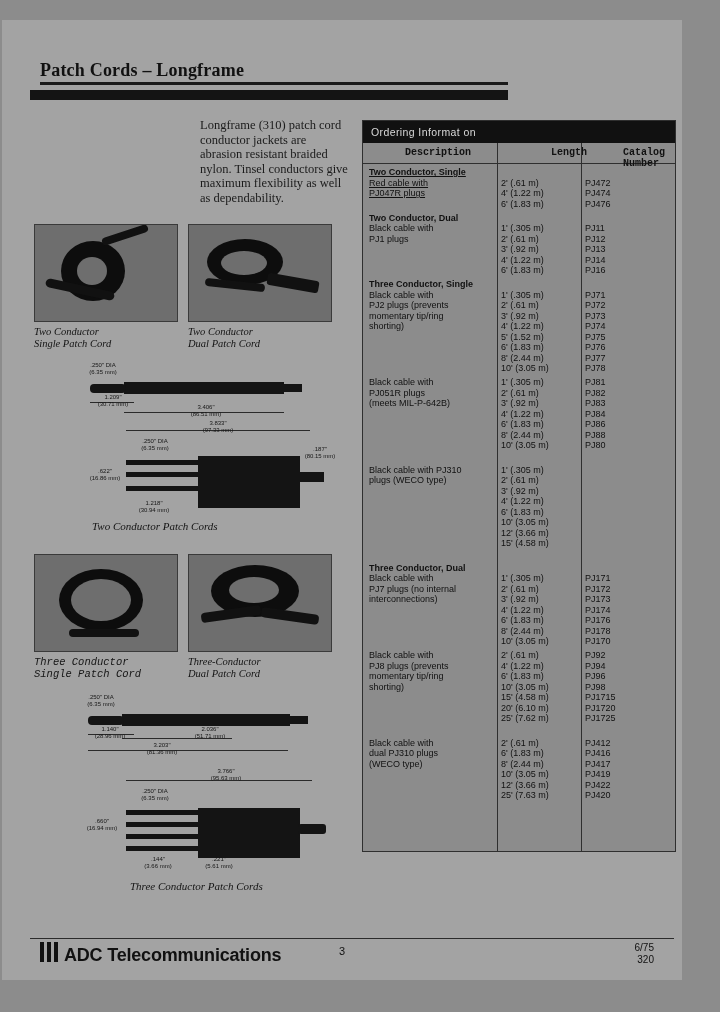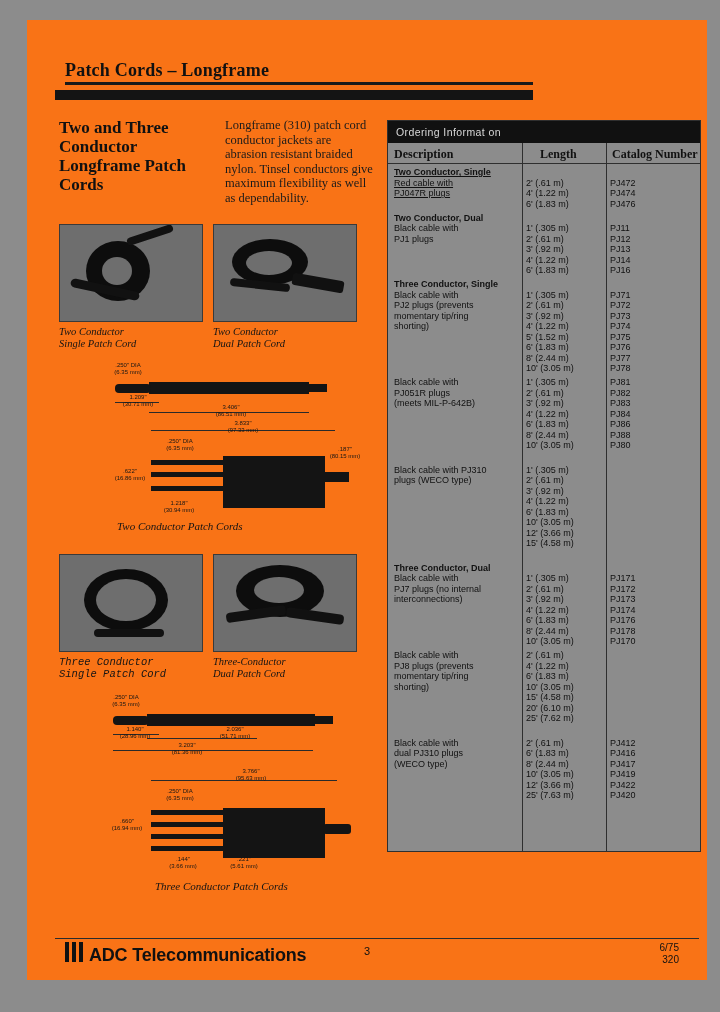--- a/index.html
+++ b/index.html
@@ -1,18 +1,18 @@
 <!DOCTYPE html>
 <html><head>
 <meta charset="utf-8">
 <style>
   html,body{margin:0;padding:0;background:#8c8c8c;}
   body{width:720px;height:1012px;font-family:"Liberation Serif",serif;}
   .page{position:relative;width:720px;height:1012px;background:#8c8c8c;overflow:hidden;}
-  .sheet{position:absolute;left:27px;top:20px;width:680px;height:960px;background:#f97316;}
+  .sheet{position:absolute;left:2px;top:20px;width:680px;height:960px;background:#a3a3a3;}
 
   
   .title{position:absolute;left:38px;top:40px;font-family:"Liberation Serif",serif;font-weight:bold;font-size:18px;color:#111;letter-spacing:0.2px;}
   .rule-thin{position:absolute;left:38px;top:62px;width:468px;height:3px;background:#1a1a1a;}
   .rule-thick{position:absolute;left:28px;top:70px;width:478px;height:10px;background:#141414;}
 
   
   .headline{position:absolute;left:32px;top:98px;width:160px;font-family:"Liberation Serif",serif;font-weight:bold;font-size:17px;line-height:19px;color:#111;}
   .intro{position:absolute;left:198px;top:98px;width:150px;font-family:"Liberation Serif",serif;font-size:12.5px;line-height:14.5px;color:#1b1b1b;}
 
@@ -26,21 +26,21 @@
   .bar{position:absolute;background:#141414;}
   .thinline{position:absolute;background:#2a2a2a;}
   .dim{position:absolute;font-family:"Liberation Sans",sans-serif;font-size:6px;line-height:7px;color:#161616;text-align:center;}
   .drawcap{position:absolute;font-family:"Liberation Serif",serif;font-style:italic;font-size:11px;color:#141414;}
 
   
   .table{position:absolute;left:360px;top:100px;width:312px;height:730px;background:#8c8c8c;border:1px solid #2f2f2f;}
   .tbl-title{position:absolute;left:0;top:0;width:312px;height:22px;background:#111;}
   .tbl-title span{position:absolute;left:8px;top:5px;font-family:"Liberation Sans",sans-serif;font-size:10.5px;color:#d9d9d9;letter-spacing:.4px;}
   .thead{position:absolute;left:0;top:22px;width:312px;height:20px;border-bottom:1px solid #2f2f2f;}
-  .th{position:absolute;top:4px;font-family:Liberation Serif, serif;font-weight:bold;font-size:12px;color:#111;}
+  .th{position:absolute;top:4px;font-family:Liberation Mono, monospace;font-weight:bold;font-size:10px;color:#111;margin-left:36px;}
   .vline{position:absolute;top:22px;width:1px;height:708px;background:#2f2f2f;}
   .tbody{position:absolute;left:0;top:42px;width:312px;}
   .grp{position:relative;}
   .c-desc{position:absolute;left:6px;width:122px;font-family:"Liberation Sans",sans-serif;font-size:9px;line-height:10.5px;color:#111;}
   .c-desc b{font-weight:bold;}
   .c-len{position:absolute;left:138px;width:78px;font-family:"Liberation Sans",sans-serif;font-size:9px;line-height:10.5px;color:#111;}
   .c-cat{position:absolute;left:222px;width:84px;font-family:"Liberation Sans",sans-serif;font-size:9px;line-height:10.5px;color:#111;}
 
   
   .foot-rule{position:absolute;left:28px;top:918px;width:644px;height:1px;background:#2b2b2b;}
@@ -53,21 +53,20 @@
 </head>
 <body>
 
 <div class="page">
   <div class="sheet">
 
     <div class="title">Patch Cords – Longframe</div>
     <div class="rule-thin"></div>
     <div class="rule-thick"></div>
 
-    <div class="headline">Two and Three Conductor Longframe Patch Cords</div>
     <div class="intro">Longframe (310) patch cord conductor jackets are abrasion resistant braided nylon. Tinsel conductors give maximum flexibility as well as dependability.</div>
 
     <div class="photo" style="left:32px;top:204px;width:142px;height:96px;">
       <div class="blob" style="left:26px;top:16px;width:64px;height:60px;border-radius:50%;background:#0d0d0d;"></div>
       <div class="blob" style="left:42px;top:32px;width:30px;height:28px;border-radius:50%;background:#6e6e6e;"></div>
       <div class="blob" style="left:10px;top:60px;width:70px;height:9px;border-radius:5px;transform:rotate(12deg);"></div>
       <div class="blob" style="left:66px;top:6px;width:48px;height:8px;border-radius:4px;transform:rotate(-18deg);"></div>
     </div>
     <div class="cap" style="left:32px;top:306px;width:130px;white-space:pre-line;">Two Conductor
 Single Patch Cord</div>
@@ -204,20 +203,21 @@
             <div class="c-len" style="top: 0px;">1' (.305 m)<br>2' (.61 m)<br>3' (.92 m)<br>4' (1.22 m)<br>6' (1.83 m)<br>10' (3.05 m)<br>12' (3.66 m)<br>15' (4.58 m)</div>
           </div>
           <div class="grp" style="position: absolute; left: 0px; top: 399.5px; width: 312px; height: 87.5px;">
             <div class="c-desc" style="top: 0px;"><b>Three Conductor, Dual</b><br>Black cable with<br>PJ7 plugs (no internal<br>interconnections)</div>
             <div class="c-len" style="top: 10.5px;">1' (.305 m)<br>2' (.61 m)<br>3' (.92 m)<br>4' (1.22 m)<br>6' (1.83 m)<br>8' (2.44 m)<br>10' (3.05 m)</div>
             <div class="c-cat" style="top: 10.5px;">PJ171<br>PJ172<br>PJ173<br>PJ174<br>PJ176<br>PJ178<br>PJ170</div>
           </div>
           <div class="grp" style="position: absolute; left: 0px; top: 487px; width: 312px; height: 87.5px;">
             <div class="c-desc" style="top: 0px;">Black cable with<br>PJ8 plugs (prevents<br>momentary tip/ring<br>shorting)</div>
             <div class="c-len" style="top: 0px;">2' (.61 m)<br>4' (1.22 m)<br>6' (1.83 m)<br>10' (3.05 m)<br>15' (4.58 m)<br>20' (6.10 m)<br>25' (7.62 m)</div>
+            <div class="c-cat" style="top: 0px;">PJ92<br>PJ94<br>PJ96<br>PJ98<br>PJ1715<br>PJ1720<br>PJ1725</div>
           </div>
           <div class="grp" style="position: absolute; left: 0px; top: 574.5px; width: 312px; height: 77px;">
             <div class="c-desc" style="top: 0px;">Black cable with<br>dual PJ310 plugs<br>(WECO type)</div>
             <div class="c-len" style="top: 0px;">2' (.61 m)<br>6' (1.83 m)<br>8' (2.44 m)<br>10' (3.05 m)<br>12' (3.66 m)<br>25' (7.63 m)</div>
             <div class="c-cat" style="top: 0px;">PJ412<br>PJ416<br>PJ417<br>PJ419<br>PJ422<br>PJ420</div>
           </div>
         </div>
     </div>
 
     <div class="foot-rule"></div>

